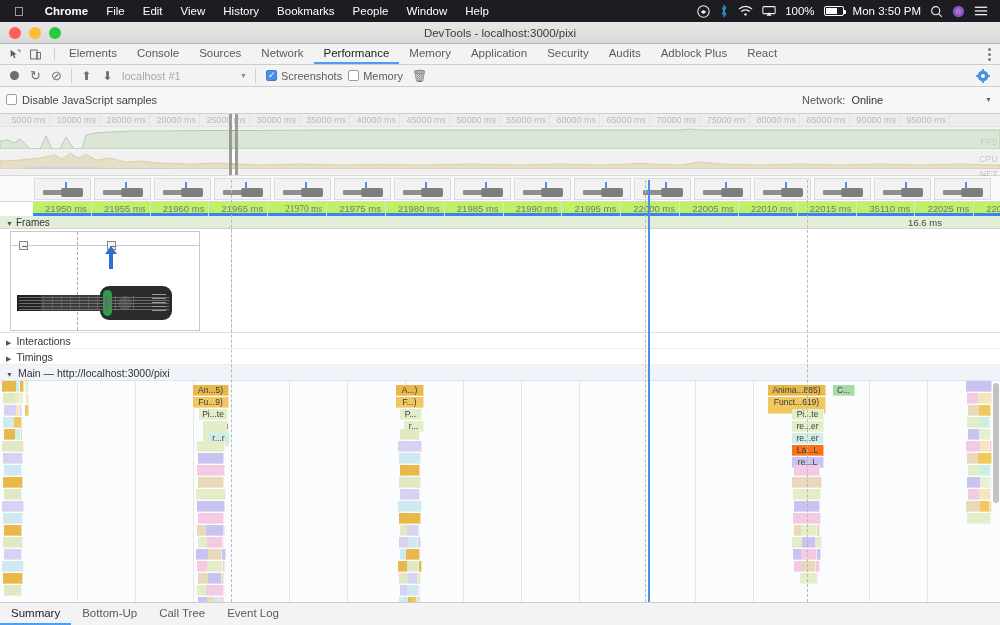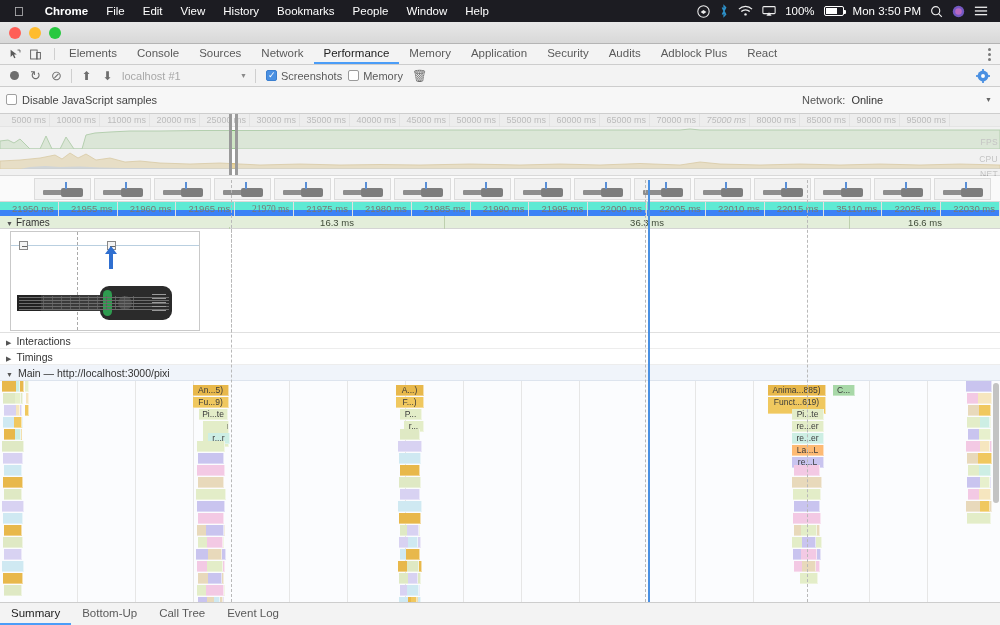--- a/index.html
+++ b/index.html
@@ -119,21 +119,21 @@
     position: absolute; top: 2px; height: 22px; width: 57px;
     background: #f2f2f2; border: 1px solid #dcdcdc;
   }
   .film-thumb .guitar {
     position: absolute; left: 8px; top: 11px; height: 5px; width: 40px;
     background: #8e8e8e; border-radius: 1px;
   }
   .film-thumb .head { position: absolute; left: 26px; top: 9px; width: 22px; height: 9px; background: #7d7d7d; border-radius: 2px; }
   .film-thumb .cursor { position: absolute; left: 30px; top: 3px; width: 2px; height: 7px; background: #5a8fd6; }
   
-  .tl-ruler { position: relative; height: 14px; background: #5eead4; border-bottom: 6px solid #3b82f6; }
+  .tl-ruler { position: relative; height: 14px; background: #bef264; border-bottom: 3px solid #3b82f6; margin-left: 33px; }
   .tl-ruler .tick {
     position: absolute; top: 0; height: 14px; border-right: 1px solid #e0e0e0;
     font-size: 9.5px; color: #777; text-align: right; padding-right: 4px; line-height: 14px;
   }
   
   .frames-row { position: relative; height: 13px; background: #e3eeda; border-bottom: 1px solid #d4d4d4; }
   .frames-row .flabel {
     position: absolute; left: 6px; top: 0; line-height: 13px;
     font-size: 10px; color: #333;
   }
@@ -277,20 +277,21 @@
     </span>
   </span>
 </div>
 
 <div class="titlebar">
   <span class="traffic">
     <i style="background:#ff5f57"></i>
     <i style="background:#febc2e"></i>
     <i style="background:#28c840"></i>
   </span>
+  <span class="title">DevTools - localhost:3000/pixi</span>
 </div>
 
 <div class="dt-tabs">
   <span class="dt-tool">
     <span class="tbtn">
       <svg width="13" height="13" viewBox="0 0 16 16">
           <path d="M2 2 L2 11 L4.6 8.6 L6.4 12.6 L8 11.9 L6.2 8 L9.6 8 Z" fill="#5a5a5a"></path>
           <path d="M10.5 2.5 h3 v3" fill="none" stroke="#5a5a5a" stroke-width="1.1"></path>
         </svg>
     </span>
@@ -372,21 +373,21 @@
         <span class="caret" style="margin-left:auto">▼</span>
       </span>
     </span>
   </div>
 </div>
 
 <div class="overview">
   <div class="ov-ruler" id="ov-ruler">
       <div class="tick" style="left: 0px; width: 50px;">5000 ms</div>
       <div class="tick" style="left: 50px; width: 50px;">10000 ms</div>
-      <div class="tick" style="left: 100px; width: 50px;">11000 ms</div>
+      <div class="tick" style="left: 100px; width: 50px;">28000 ms</div>
       <div class="tick" style="left: 150px; width: 50px;">20000 ms</div>
       <div class="tick" style="left: 200px; width: 50px;">25000 ms</div>
       <div class="tick" style="left: 250px; width: 50px;">30000 ms</div>
       <div class="tick" style="left: 300px; width: 50px;">35000 ms</div>
       <div class="tick" style="left: 350px; width: 50px;">40000 ms</div>
       <div class="tick" style="left: 400px; width: 50px;">45000 ms</div>
       <div class="tick" style="left: 450px; width: 50px;">50000 ms</div>
       <div class="tick" style="left: 500px; width: 50px;">55000 ms</div>
       <div class="tick" style="left: 550px; width: 50px;">60000 ms</div>
       <div class="tick" style="left: 600px; width: 50px;">65000 ms</div>
@@ -529,22 +530,20 @@
     <div class="tick" style="left: 823.529px; width: 58.8235px;">35110 ms</div>
     <div class="tick" style="left: 882.353px; width: 58.8235px;">22025 ms</div>
     <div class="tick" style="left: 941.176px; width: 58.8235px;">22030 ms</div>
   </div>
 
 <div class="frames-row">
   <span class="flabel">
     <span class="caret">▼</span><span>Frames</span>
   </span>
   <span class="frame-seg" style="left:60px;width:170px;margin-top:11px;">18.8 ms</span>
-  <span class="frame-seg" style="left:230px;width:215px;">16.3 ms</span>
-  <span class="frame-seg" style="left:445px;width:405px;">36.3 ms</span>
   <span class="frame-seg" style="left:850px;width:150px;border-right:none;">16.6 ms</span>
 </div>
 
 <div class="shot-panel">
   <div class="vdash" style="left:231px;"></div>
   <div class="shot-box">
     <div class="shot-hline"></div>
     <div class="shot-hnode" style="left:8px;"></div>
     <div class="shot-hnode" style="left:96px;"></div>
     <div class="shot-vdash" style="left:66px;"></div>
@@ -622,21 +621,21 @@
     <div class="fblock" style="left: 396px; top: 4px; width: 28px; height: 11px; background: rgb(232, 184, 75);">A...)</div>
     <div class="fblock" style="left: 396px; top: 16px; width: 28px; height: 11px; background: rgb(240, 200, 95);">F...)</div>
     <div class="fblock" style="left: 400px; top: 28px; width: 22px; height: 11px; background: rgb(227, 237, 200);">P...</div>
     <div class="fblock" style="left: 404px; top: 40px; width: 20px; height: 11px; background: rgb(227, 237, 200);">r...</div>
     <div class="fblock" style="left: 768px; top: 4px; width: 58px; height: 11px; background: rgb(232, 184, 75);">Anima...885)</div>
     <div class="fblock" style="left: 833px; top: 4px; width: 22px; height: 11px; background: rgb(168, 216, 168);">C...</div>
     <div class="fblock" style="left: 768px; top: 16px; width: 58px; height: 17px; background: rgb(240, 200, 95);">Funct...619)</div>
     <div class="fblock" style="left: 792px; top: 28px; width: 32px; height: 11px; background: rgb(227, 237, 200);">Pi...te</div>
     <div class="fblock" style="left: 792px; top: 40px; width: 32px; height: 11px; background: rgb(227, 237, 200);">re...er</div>
     <div class="fblock" style="left: 792px; top: 52px; width: 32px; height: 11px; background: rgb(205, 238, 228);">re...er</div>
-    <div class="fblock" style="left: 792px; top: 64px; width: 32px; height: 11px; background: #fdba74;">La...L</div>
+    <div class="fblock" style="left: 792px; top: 64px; width: 32px; height: 11px; background: #f97316;">La...L</div>
     <div class="fblock" style="left: 792px; top: 76px; width: 32px; height: 11px; background: rgb(201, 196, 239);">re...L</div>
     <div class="fblock" style="left: 2px; top: 0px; width: 22px; height: 11px; background: rgb(232, 184, 75);"></div>
     <div class="fblock" style="left: 3.2px; top: 12px; width: 19.8px; height: 11px; background: rgb(223, 233, 196);"></div>
     <div class="fblock" style="left: 4.4px; top: 24px; width: 17.6px; height: 11px; background: rgb(216, 210, 242);"></div>
     <div class="fblock" style="left: 2.6px; top: 36px; width: 20.9px; height: 11px; background: rgb(207, 233, 242);"></div>
     <div class="fblock" style="left: 3.8px; top: 48px; width: 18.7px; height: 11px; background: rgb(232, 184, 75);"></div>
     <div class="fblock" style="left: 2px; top: 60px; width: 22px; height: 11px; background: rgb(223, 233, 196);"></div>
     <div class="fblock" style="left: 3.2px; top: 72px; width: 19.8px; height: 11px; background: rgb(216, 210, 242);"></div>
     <div class="fblock" style="left: 4.4px; top: 84px; width: 17.6px; height: 11px; background: rgb(207, 233, 242);"></div>
     <div class="fblock" style="left: 2.6px; top: 96px; width: 20.9px; height: 11px; background: rgb(232, 184, 75);"></div>

